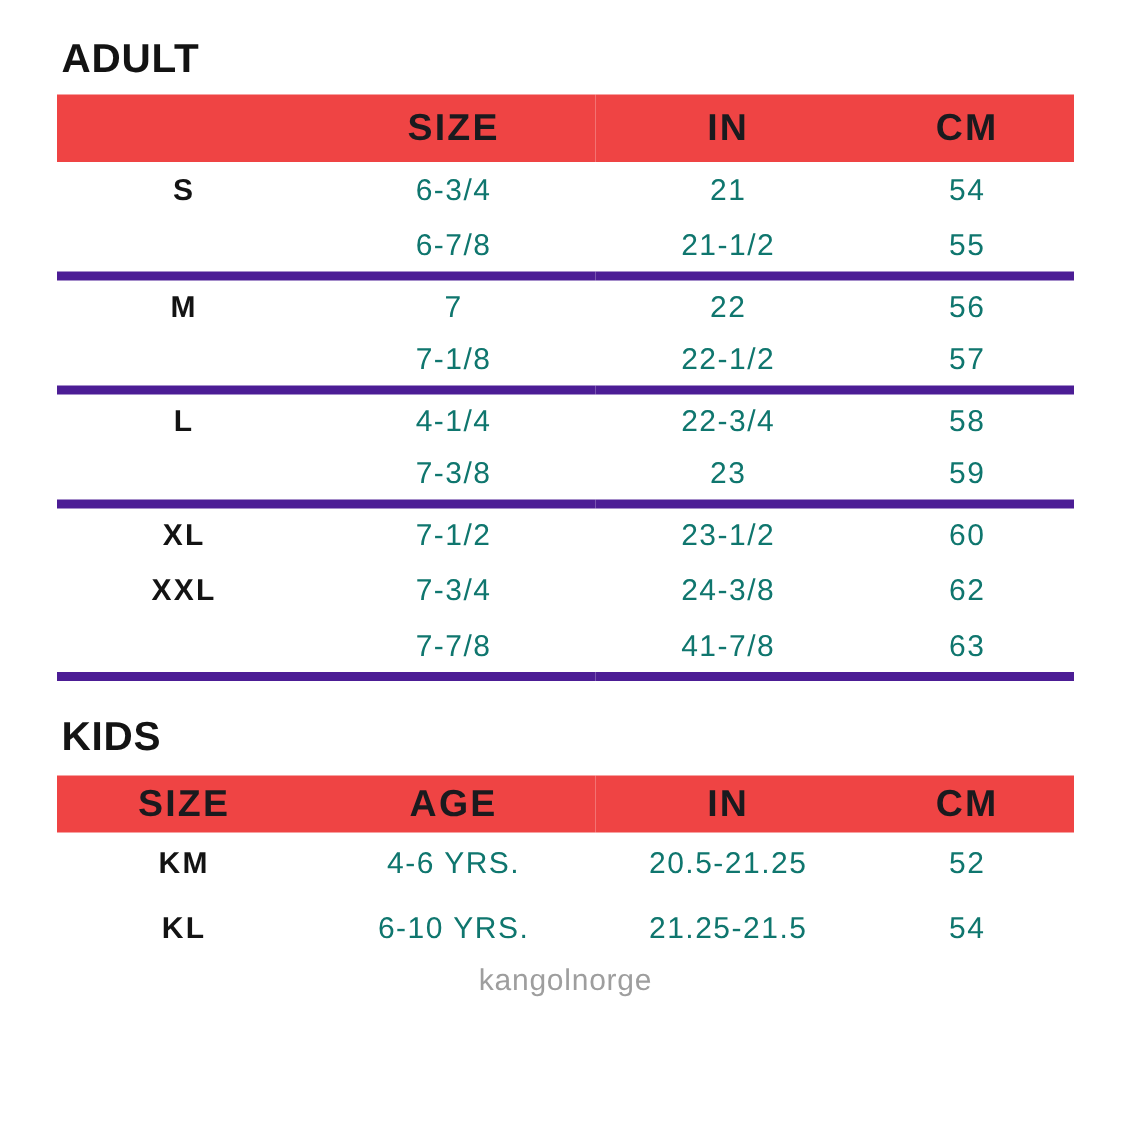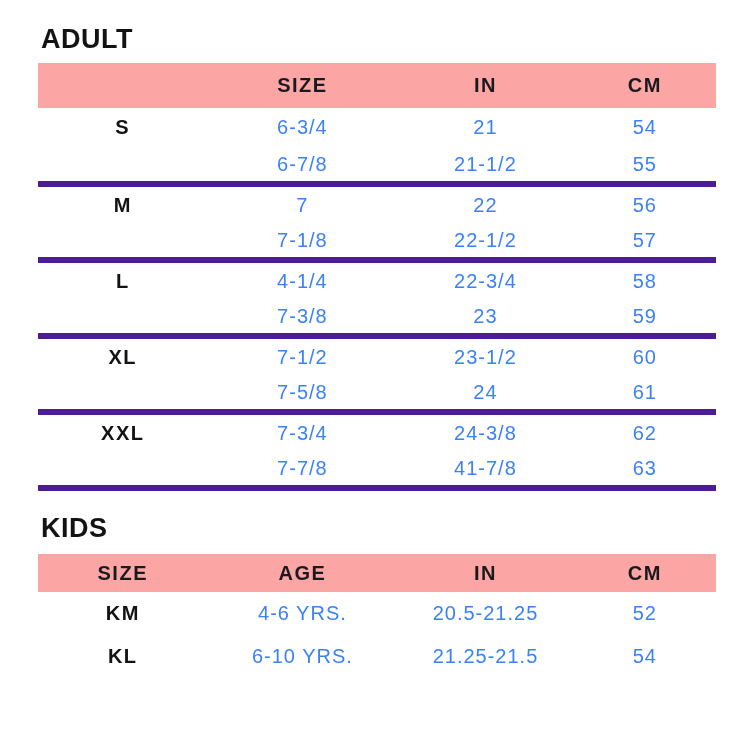--- a/index.html
+++ b/index.html
@@ -22,37 +22,37 @@
     line-height: 27px;
   }
   .section-title.kids-title { margin-top: 24px; margin-bottom: 12px; }
 
   table.size-table {
     width: 100%;
     border-collapse: collapse;
     table-layout: fixed;
   }
   .size-table th {
-    background: #fca5a5;
-    font-size: 20px;
+    background: #ef4444;
+    font-size: 25px;
     font-weight: 700;
     letter-spacing: 1.5px;
     color: #1a1a1e;
     text-align: center;
     vertical-align: middle;
   }
   .adult-table thead th { height: 45px; }
   .kids-table  thead th { height: 38px; }
 
   .size-table td {
     text-align: center;
     vertical-align: middle;
     font-size: 20px;
     letter-spacing: 1px;
-    color: #3b82f6;
+    color: #0f766e;
     font-weight: 400;
   }
   .adult-table tbody td { height: 39px; }
   .adult-table tr.group-end td {
     height: 37px;
     border-bottom: 6px solid #4c1d95;
   }
   .kids-table tbody td { height: 43px; }
 
   td.row-label, th.row-label {
@@ -128,26 +128,20 @@
         <td>7-3/8</td>
         <td>23</td>
         <td>59</td>
       </tr>
       <tr>
         <td class="row-label">XL</td>
         <td>7-1/2</td>
         <td>23-1/2</td>
         <td>60</td>
       </tr>
-      <tr class="group-end">
-        <td class="row-label"></td>
-        <td>7-5/8</td>
-        <td>24</td>
-        <td>61</td>
-      </tr>
       <tr>
         <td class="row-label">XXL</td>
         <td>7-3/4</td>
         <td>24-3/8</td>
         <td>62</td>
       </tr>
       <tr class="group-end">
         <td class="row-label"></td>
         <td>7-7/8</td>
         <td>41-7/8</td>
@@ -182,14 +176,15 @@
       </tr>
       <tr>
         <td class="row-label">KL</td>
         <td>6-10 YRS.</td>
         <td>21.25-21.5</td>
         <td>54</td>
       </tr>
     </tbody>
   </table>
 
+  <div class="brand-footer">kangolnorge</div>
 
 </div>
 
 </body></html>

